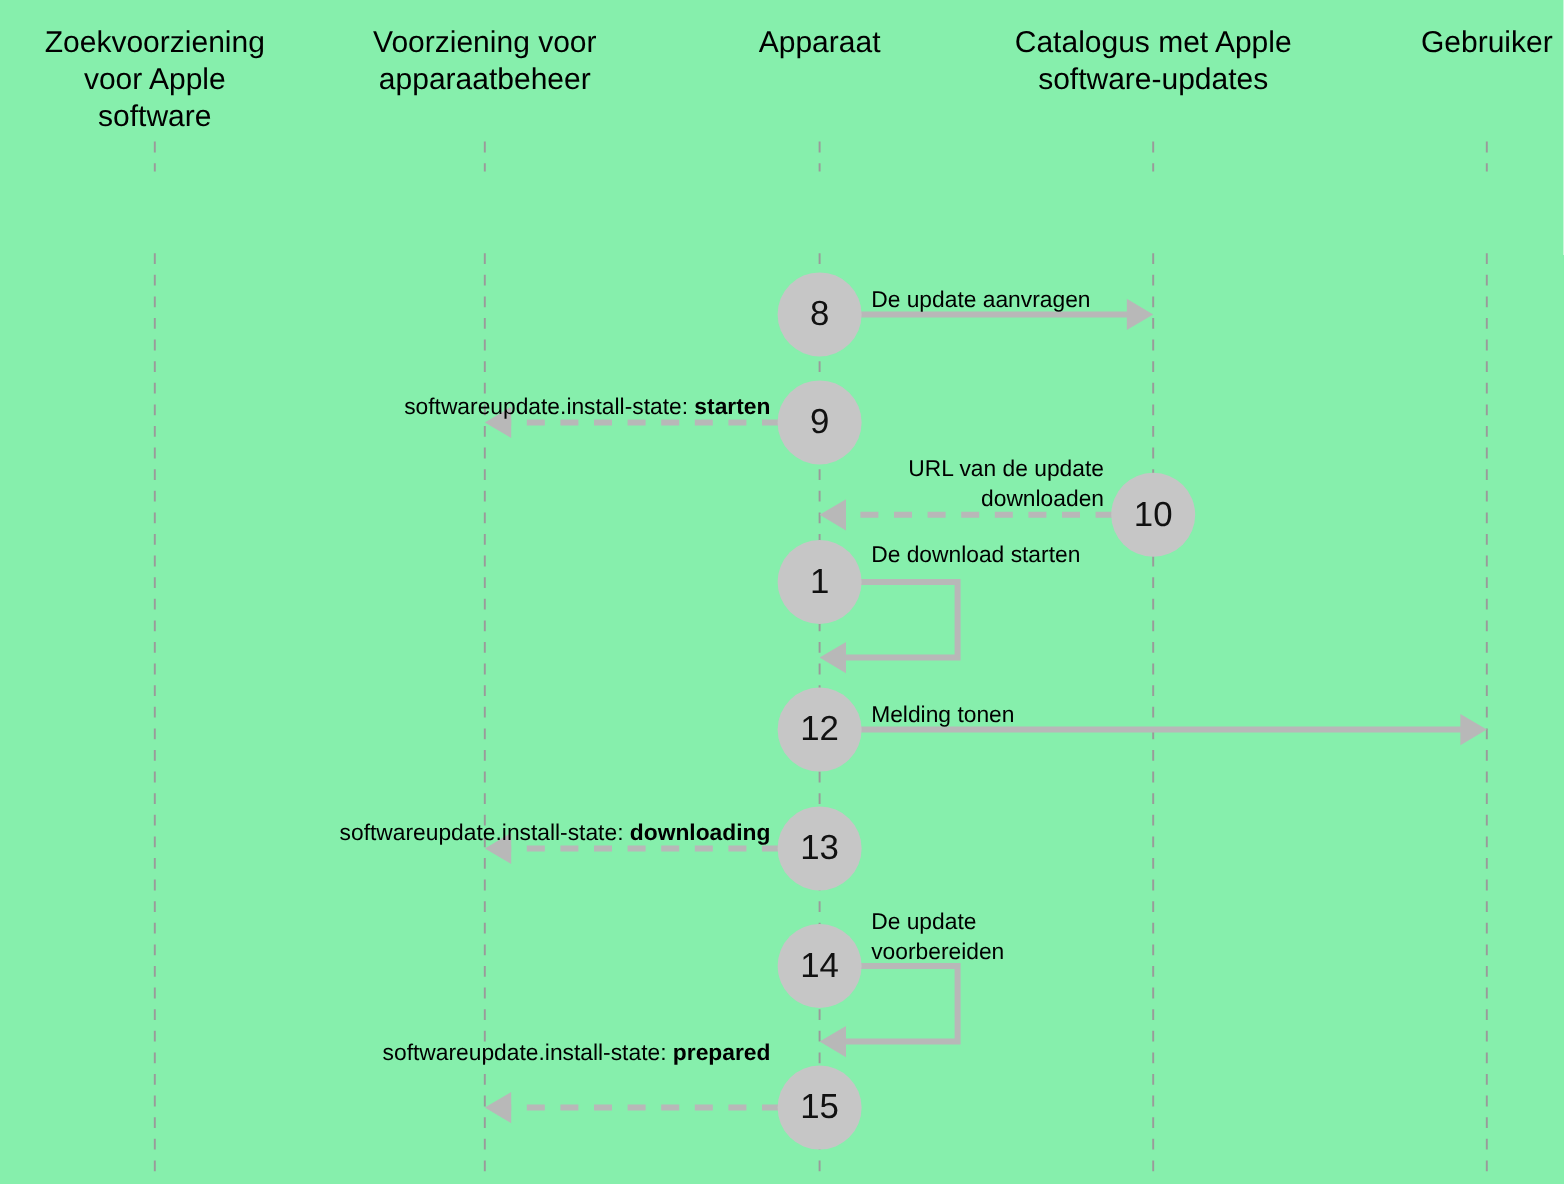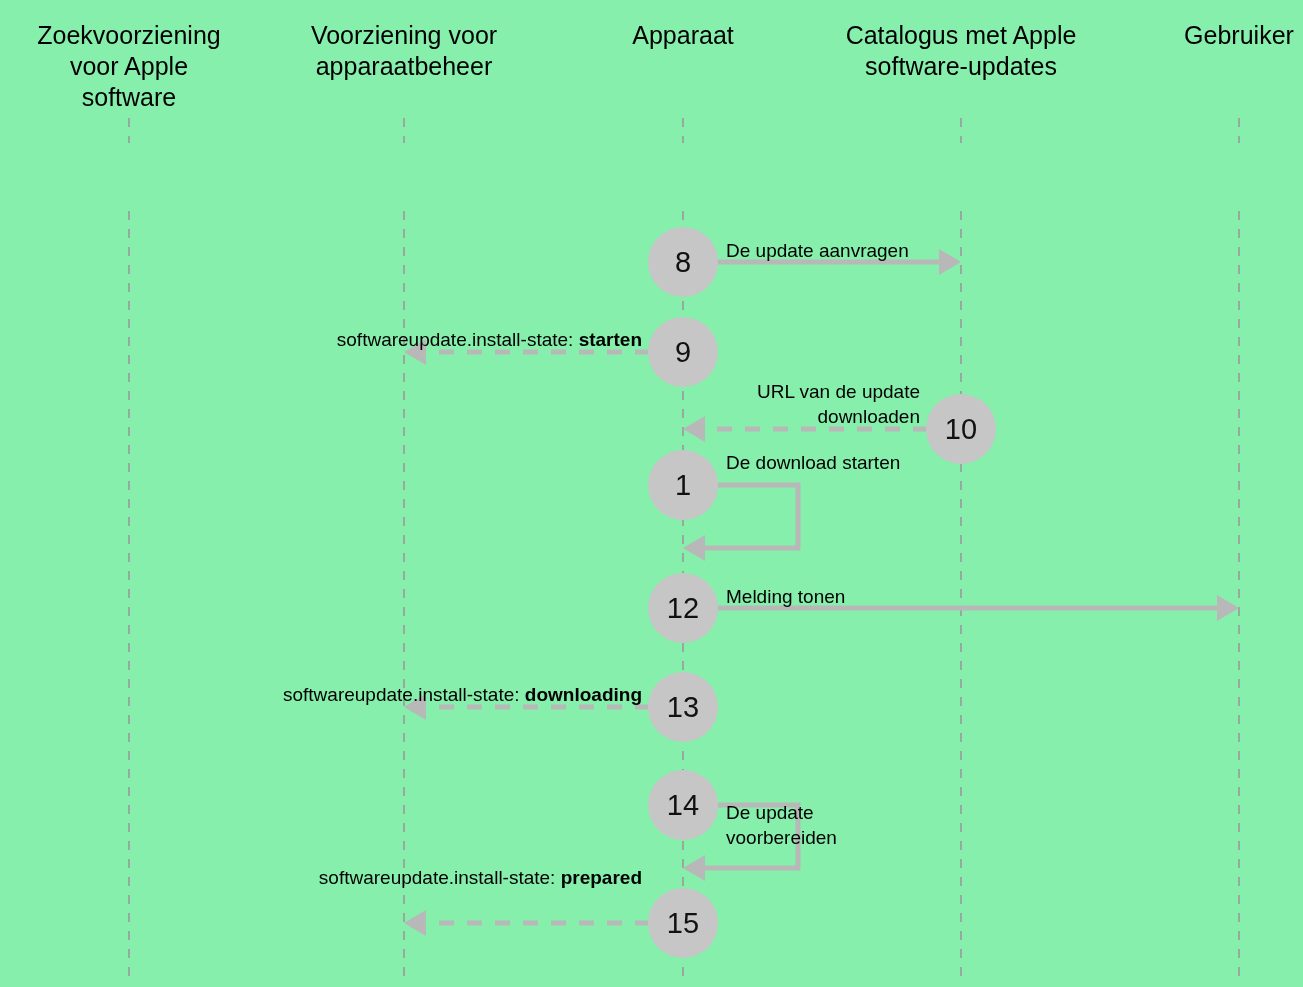--- a/index.html
+++ b/index.html
@@ -153,19 +153,19 @@
       <div class="step-bubble" style="left: 961px; top: 429px;">10</div>
       <div class="msg-label align-right" style="left: 920px; top: 379px; text-align: right;"><span>URL van de update
 downloaden</span></div>
       <div class="step-bubble" style="left: 683px; top: 485px;">1</div>
       <div class="msg-label align-left" style="left: 726px; top: 450px;"><span>De download starten</span></div>
       <div class="step-bubble" style="left: 683px; top: 608px;">12</div>
       <div class="msg-label align-left" style="left: 726px; top: 584px;"><span>Melding tonen</span></div>
       <div class="step-bubble" style="left: 683px; top: 707px;">13</div>
       <div class="msg-label align-right" style="left: 642px; top: 682px; text-align: center;"><span>softwareupdate.install-state: </span><b>downloading</b></div>
       <div class="step-bubble" style="left: 683px; top: 805px;">14</div>
-      <div class="msg-label align-left" style="left: 726px; top: 756px; margin-top: 44px;"><span>De update
+      <div class="msg-label align-left" style="left: 726px; top: 756px;"><span>De update
 voorbereiden</span></div>
       <div class="step-bubble" style="left: 683px; top: 923px;">15</div>
       <div class="msg-label align-right" style="left: 642px; top: 865px;"><span>softwareupdate.install-state: </span><b>prepared</b></div>
     </div>
 
 </div>
 
 </body></html>

